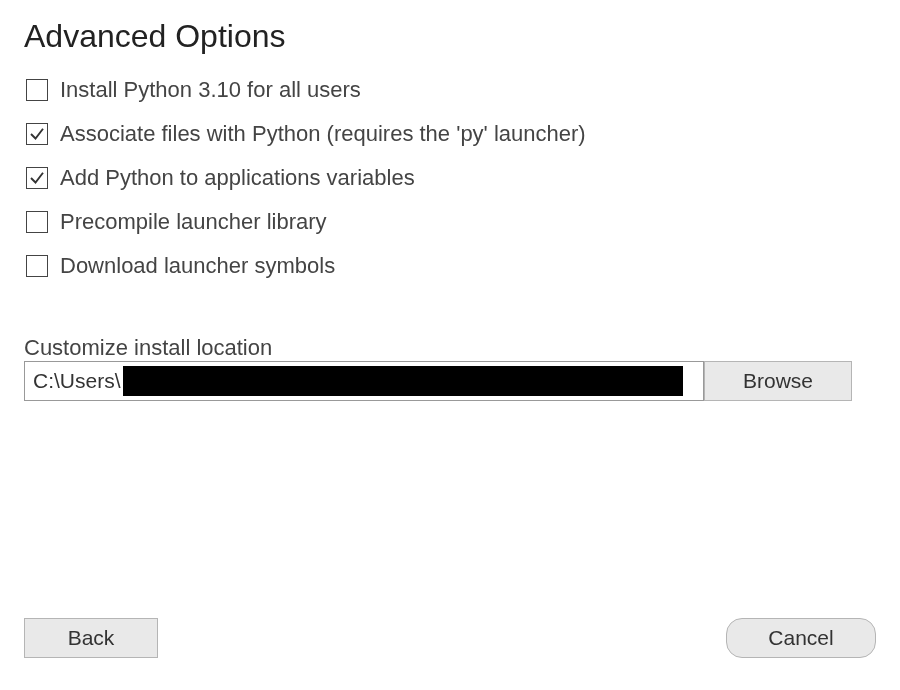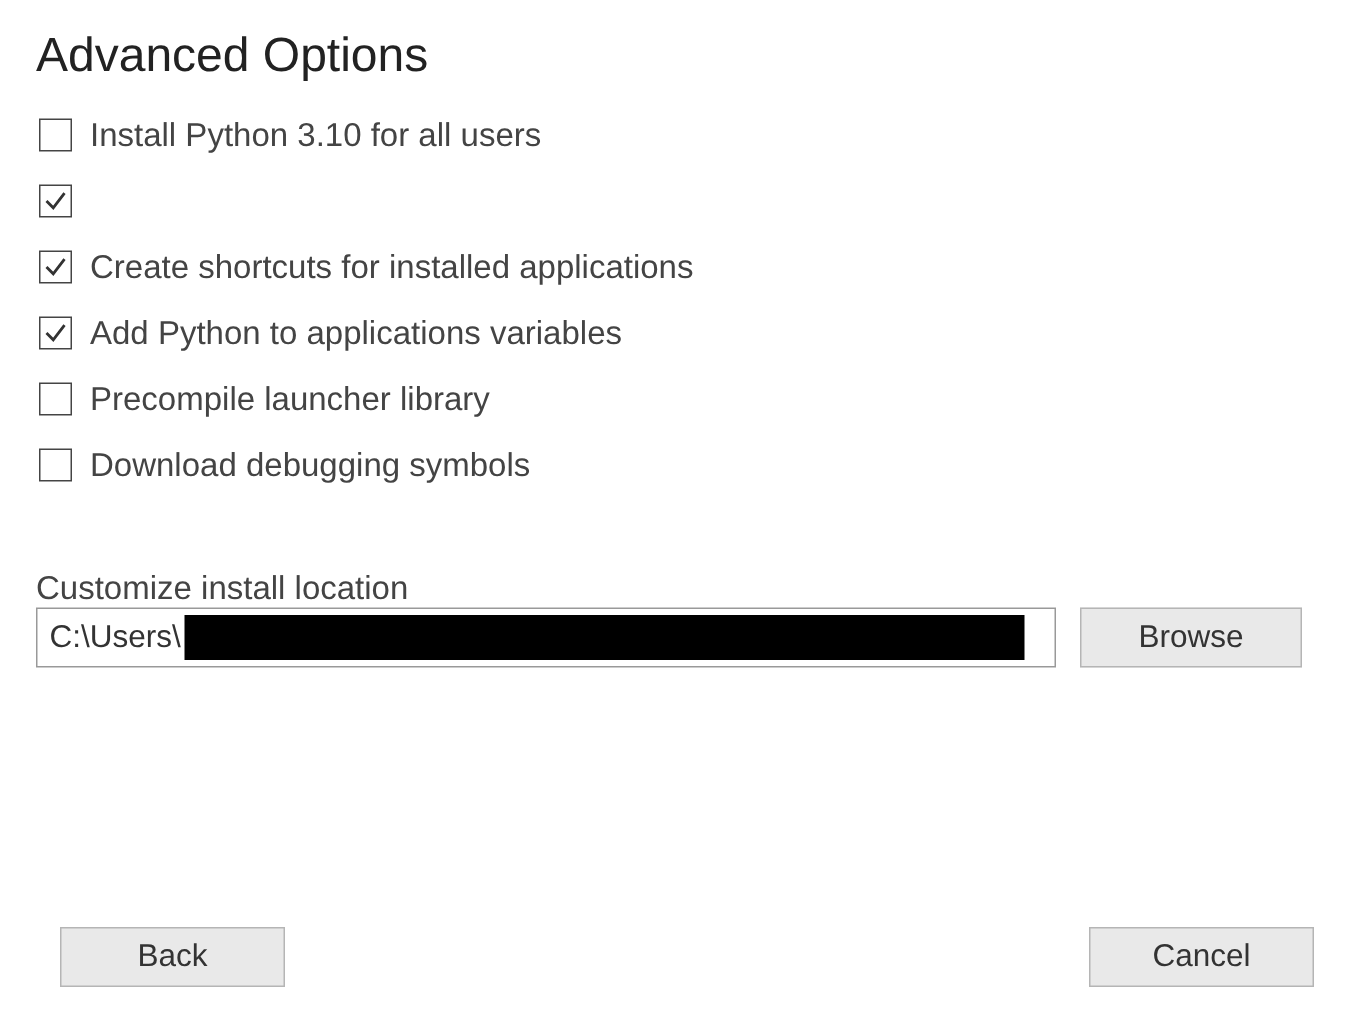--- a/index.html
+++ b/index.html
@@ -81,35 +81,34 @@
       background: #e9e9e9;
       border: 1px solid #b5b5b5;
       font-size: 21px;
       color: #333;
       display: inline-flex;
       align-items: center;
       justify-content: center;
       cursor: default;
       user-select: none;
       height: 40px;
-      margin-left: 16px;
     }
     .browse-btn { width: 148px; }
     .button-bar {
       position: absolute;
       left: 24px;
       right: 24px;
       bottom: 32px;
       display: flex;
       align-items: center;
     }
-    .back-btn { width: 150px; }
+    .back-btn { width: 134px; }
     .spacer { flex: 1; }
     .install-btn { width: 150px; margin-right: 22px; gap: 6px; }
-    .cancel-btn { width: 150px; }
+    .cancel-btn { width: 150px; border-radius: 16px; }
     .shield {
       width: 20px;
       height: 20px;
       display: inline-block;
     }
   </style>
 </head>
 <body>
 
 <h1 class="title">Advanced Options</h1>
@@ -120,48 +119,41 @@
       
     </span>
     <span class="option-label">Install Python 3.10 for all users</span>
   </div>
   <div class="option-row">
     <span class="checkbox checked">
       <svg viewBox="0 0 24 24" width="18" height="18">
           <polyline points="4,12 10,18 20,5" fill="none" stroke="#333" stroke-width="2.5"></polyline>
         </svg>
     </span>
-  </div>
-  <div class="option-row">
-    <span class="checkbox checked">
-      <svg viewBox="0 0 24 24" width="18" height="18">
-          <polyline points="4,12 10,18 20,5" fill="none" stroke="#333" stroke-width="2.5"></polyline>
-        </svg>
-    </span>
-    <span class="option-label">Create shortcuts for installed applications</span>
+    <span class="option-label">Associate files with Python (requires the 'py' launcher)</span>
   </div>
   <div class="option-row">
     <span class="checkbox checked">
       <svg viewBox="0 0 24 24" width="18" height="18">
           <polyline points="4,12 10,18 20,5" fill="none" stroke="#333" stroke-width="2.5"></polyline>
         </svg>
     </span>
     <span class="option-label">Add Python to applications variables</span>
   </div>
   <div class="option-row">
     <span class="checkbox">
       
     </span>
     <span class="option-label">Precompile launcher library</span>
   </div>
   <div class="option-row">
     <span class="checkbox">
       
     </span>
-    <span class="option-label">Download debugging symbols</span>
+    <span class="option-label">Download launcher symbols</span>
   </div>
 </div>
 
 <div class="location-section">
   <div class="location-label">Customize install location</div>
   <div class="location-row">
     <div class="location-input">
       <span>C:\Users\</span>
         <span class="redact"></span>
     </div>

